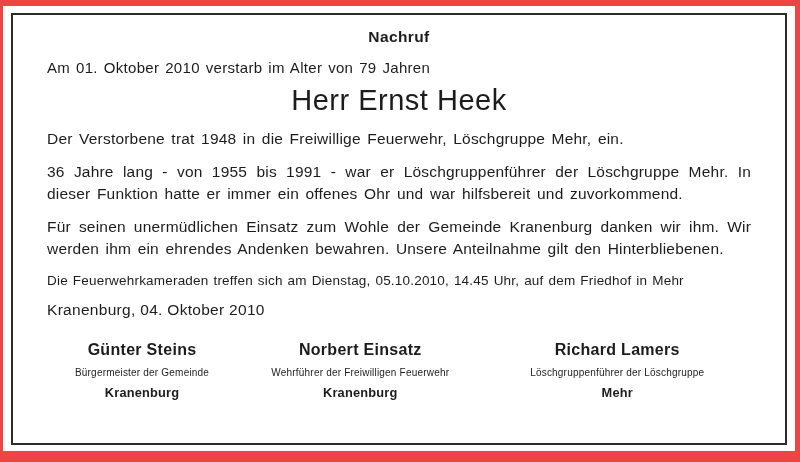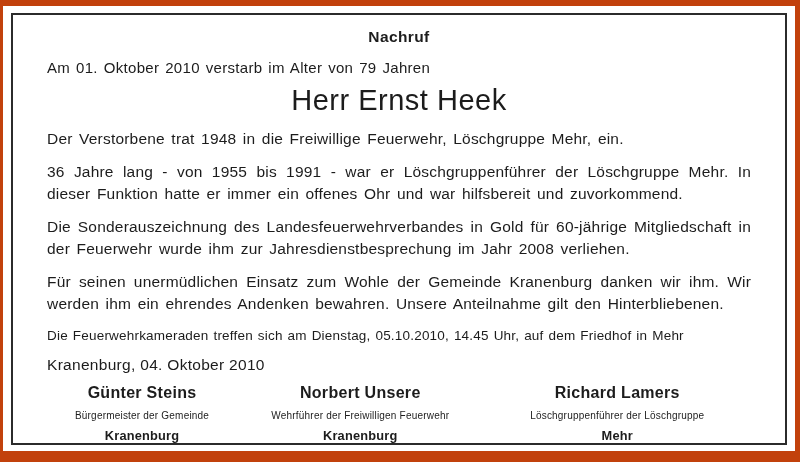--- a/index.html
+++ b/index.html
@@ -4,21 +4,21 @@
 <style>
   html, body {
     margin: 0;
     padding: 0;
     background: #000000;
   }
   .page {
     width: 800px;
     height: 462px;
     box-sizing: border-box;
-    background: #c2410c;
+    background: #ef4444;
     padding: 6px 5px 11px 3px;
     font-family: "Liberation Sans", "DejaVu Sans", sans-serif;
     color: #1c1c1c;
   }
   .outer-frame {
     background: #ffffff;
     width: 100%;
     height: 100%;
     box-sizing: border-box;
     padding: 7px 8px 6px 8px;
@@ -72,21 +72,21 @@
     line-height: 17px;
   }
   .date-line {
     margin: 11px 0 0 0;
     font-size: 15.5px;
     letter-spacing: 0.3px;
     line-height: 19px;
   }
   .signature-row {
     display: flex;
-    margin-top: 8px;
+    margin-top: 20px;
   }
   .signature-col {
     text-align: center;
   }
   .signature-col.col-1 { width: 27%; }
   .signature-col.col-2 { width: 35%; }
   .signature-col.col-3 { width: 38%; }
   .sig-name {
     font-weight: bold;
     font-size: 16px;
@@ -117,38 +117,37 @@
       <div class="notice-header">Nachruf</div>
 
       <div class="intro-line">Am 01. Oktober 2010 verstarb im Alter von 79 Jahren</div>
 
       <div class="deceased-name">Herr Ernst Heek</div>
 
       <p class="para">Der Verstorbene trat 1948 in die Freiwillige Feuerwehr, Löschgruppe Mehr, ein.</p>
 
       <p class="para justify">36 Jahre lang - von 1955 bis 1991 - war er Löschgruppenführer der Löschgruppe Mehr. In dieser Funktion hatte er immer ein offenes Ohr und war hilfsbereit und zuvorkommend.</p>
 
-      <p class="para justify">Die Sonderauszeichnung des Landesfeuerwehrverbandes in Gold für 60-jährige Mitgliedschaft in der Feuerwehr wurde ihm zur Jahresdienstbesprechung im Jahr 2008 verliehen.</p>
 
       <p class="para justify">Für seinen unermüdlichen Einsatz zum Wohle der Gemeinde Kranenburg danken wir ihm. Wir werden ihm ein ehrendes Andenken bewahren. Unsere Anteilnahme gilt den Hinterbliebenen.</p>
 
       <p class="meeting-line">Die Feuerwehrkameraden treffen sich am Dienstag, 05.10.2010, 14.45 Uhr, auf dem Friedhof in Mehr</p>
 
       <p class="date-line">Kranenburg, 04. Oktober 2010</p>
 
       <div class="signature-row">
 
         <div class="signature-col col-1">
           <div class="sig-name">Günter Steins</div>
           <div class="sig-role">Bürgermeister der Gemeinde</div>
           <div class="sig-role2">Kranenburg</div>
         </div>
 
         <div class="signature-col col-2">
-          <div class="sig-name">Norbert Unsere</div>
+          <div class="sig-name">Norbert Einsatz</div>
           <div class="sig-role">Wehrführer der Freiwilligen Feuerwehr</div>
           <div class="sig-role2">Kranenburg</div>
         </div>
 
         <div class="signature-col col-3">
           <div class="sig-name">Richard Lamers</div>
           <div class="sig-role">Löschgruppenführer der Löschgruppe</div>
           <div class="sig-role2">Mehr</div>
         </div>
 

